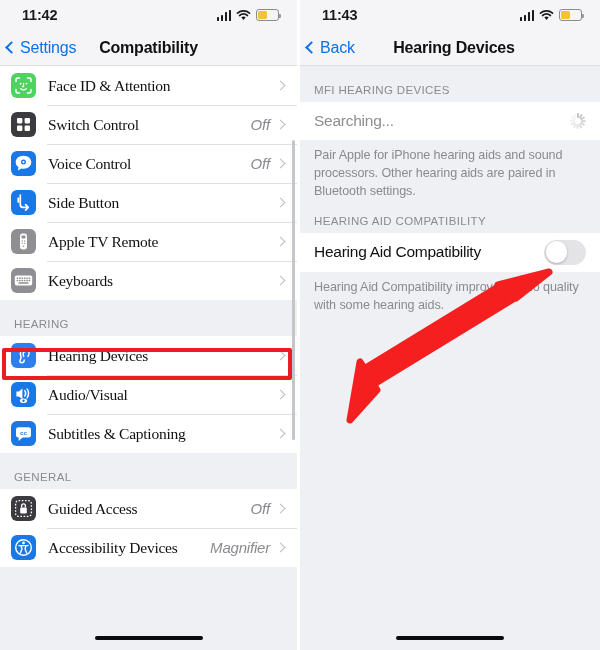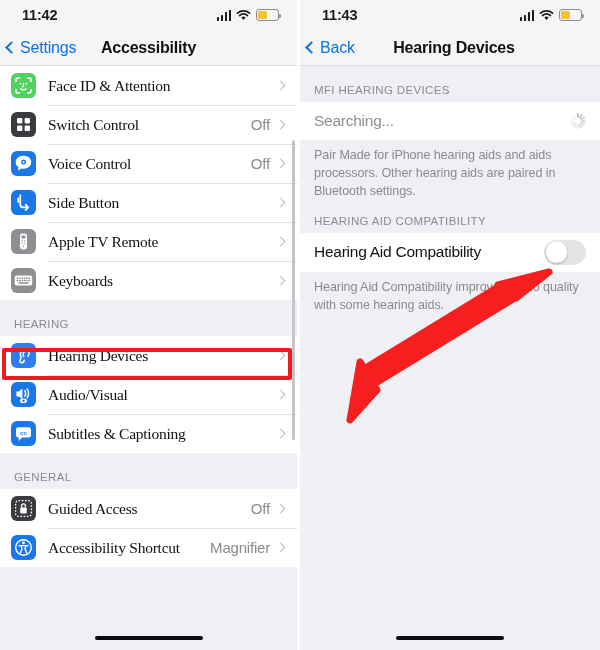--- a/index.html
+++ b/index.html
@@ -127,20 +127,21 @@
     font-size: 15.5px;
     color: #111113;
     letter-spacing: -0.25px;
     font-family: Liberation Serif, serif;
   }
   .row-value {
     font-size: 15px;
     color: #8a8a8f;
     margin-right: 7px;
     letter-spacing: -0.2px;
+    font-style: italic;
   }
   .chev {
     width: 7px; height: 7px;
     border-top: 1.8px solid #bcbcc0;
     border-right: 1.8px solid #bcbcc0;
     transform: rotate(45deg);
     margin-right: 13px;
     flex: 0 0 7px;
   }
 
@@ -270,21 +271,21 @@
             <i></i>
           </span>
       </div>
     </div>
 
     <div class="navbar">
       <div class="nav-back">
         <span class="chev-left"></span>
         <span>Settings</span>
       </div>
-      <div class="nav-title">Accessibility</div>
+      <div class="nav-title">Compatibility</div>
     </div>
 
     <div class="scrollarea">
 
       <div class="list">
         <div class="row">
           <span class="ico" style="background:#4fd25f">
             <svg width="25" height="25" viewBox="0 0 25 25">
               <path d="M5 8.5V6.6A1.6 1.6 0 0 1 6.6 5H8.5M16.5 5h1.9A1.6 1.6 0 0 1 20 6.6V8.5M20 16.5v1.9a1.6 1.6 0 0 1-1.6 1.6h-1.9M8.5 20H6.6A1.6 1.6 0 0 1 5 18.4v-1.9" stroke="#fff" stroke-width="1.5" fill="none" stroke-linecap="round"></path>
               <circle cx="9.6" cy="10.6" r="0.95" fill="#fff"></circle>
@@ -441,21 +442,21 @@
 
         <div class="row">
           <span class="ico" style="background:#1878e8">
             <svg width="25" height="25" viewBox="0 0 25 25">
               <circle cx="12.5" cy="12.5" r="7.8" fill="none" stroke="#fff" stroke-width="1.4"></circle>
               <circle cx="12.5" cy="7.9" r="1.4" fill="#fff"></circle>
               <path d="M7.9 10.6h9.2" stroke="#fff" stroke-width="1.4" stroke-linecap="round"></path>
               <path d="M10.2 10.9l.7 3.1-1.5 4M14.8 10.9l-.7 3.1 1.5 4" stroke="#fff" stroke-width="1.4" fill="none" stroke-linecap="round"></path>
             </svg>
           </span>
-          <span class="row-label">Accessibility Shortcut</span>
+          <span class="row-label">Accessibility Devices</span>
           <span class="row-value">Magnifier</span>
           <span class="chev"></span>
         </div>
       </div>
 
       <div class="scrollbar"></div>
     </div>
 
     <div class="hl-box"></div>
     <div class="home-ind"></div>
@@ -508,21 +509,21 @@
             <i style="transform:rotate(150deg);opacity:.56"></i>
           <i style="transform:rotate(180deg);opacity:.48"></i>
             <i style="transform:rotate(210deg);opacity:.4"></i>
           <i style="transform:rotate(240deg);opacity:.33"></i>
             <i style="transform:rotate(270deg);opacity:.26"></i>
           <i style="transform:rotate(300deg);opacity:.2"></i>
             <i style="transform:rotate(330deg);opacity:.14"></i>
         </span>
       </div>
 
-      <div class="desc">Pair Made for iPhone hearing aids and aids processors. Other hearing aids are paired in Bluetooth settings.</div>
+      <div class="desc">Pair Apple for iPhone hearing aids and sound processors. Other hearing aids are paired in Bluetooth settings.</div>
 
       <div class="grp-header" style="padding-top:4px">HEARING AID COMPATIBILITY</div>
 
       <div class="toggle-row">
         <span class="lbl">Hearing Aid Compatibility</span>
         <span class="switch">
           <span class="knob"></span>
         </span>
       </div>
 

